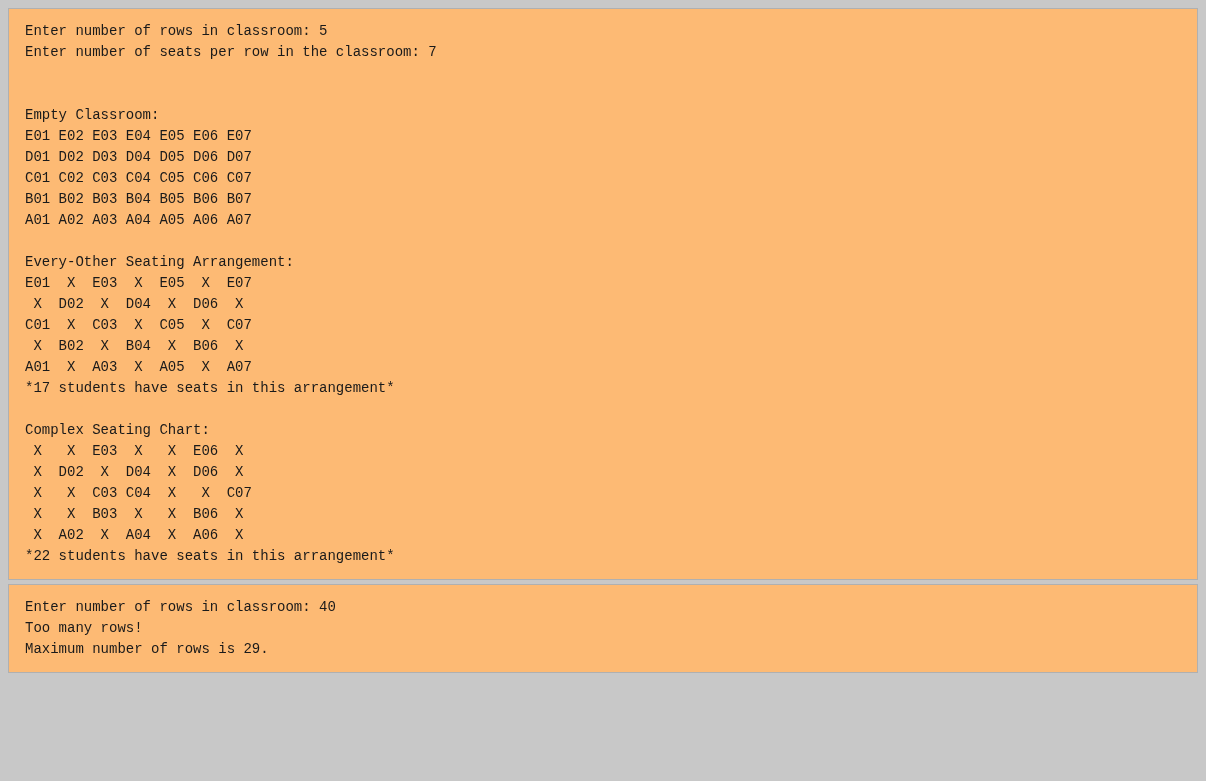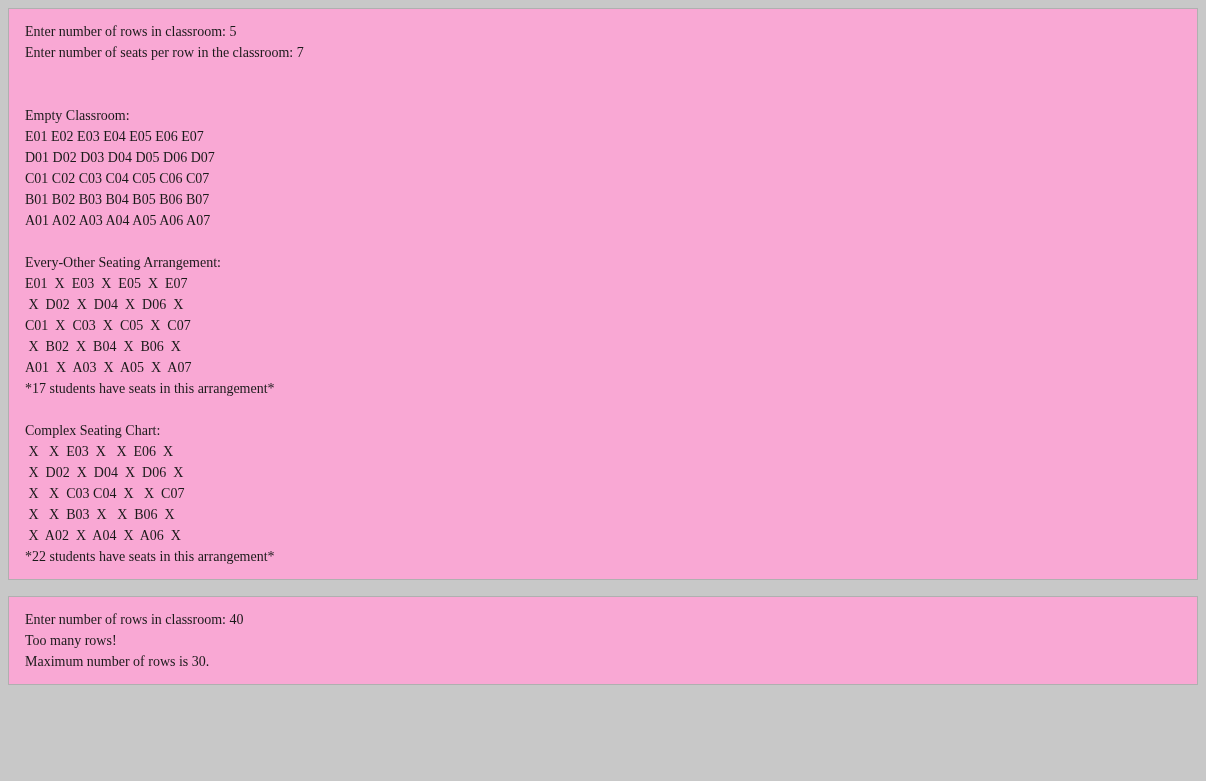--- a/index.html
+++ b/index.html
@@ -11,26 +11,26 @@
     body {
       background-color: #c8c8c8;
       font-family: 'Courier New', Courier, monospace;
       font-size: 14px;
       width: 1206px;
       min-height: 781px;
       padding: 8px;
     }
 
     .terminal-box {
-      background-color: #f9a8d4;
+      background-color: #fdba74;
       border: 1px solid #b0b0b0;
       padding: 12px 16px;
-      margin-bottom: 16px;
+      margin-bottom: 4px;
       white-space: pre;
-      font-family: Liberation Serif, serif;
+      font-family: Liberation Mono, monospace;
       font-size: 14px;
       color: #1a1a1a;
       line-height: 1.5;
     }
   </style>
 </head>
 <body>
 
 <div class="terminal-box"><span>Enter number of rows in classroom: 5</span>
 <span>Enter number of seats per row in the classroom: 7</span>
@@ -55,14 +55,14 @@
 <span> X   X  E03  X   X  E06  X</span>
 <span> X  D02  X  D04  X  D06  X</span>
 <span> X   X  C03 C04  X   X  C07</span>
 <span> X   X  B03  X   X  B06  X</span>
 <span> X  A02  X  A04  X  A06  X</span>
 <span>*22 students have seats in this arrangement*</span>
 </div>
 
 <div class="terminal-box"><span>Enter number of rows in classroom: 40</span>
 <span>Too many rows!</span>
-<span>Maximum number of rows is 30.</span>
+<span>Maximum number of rows is 29.</span>
 </div>
 
 </body></html>

